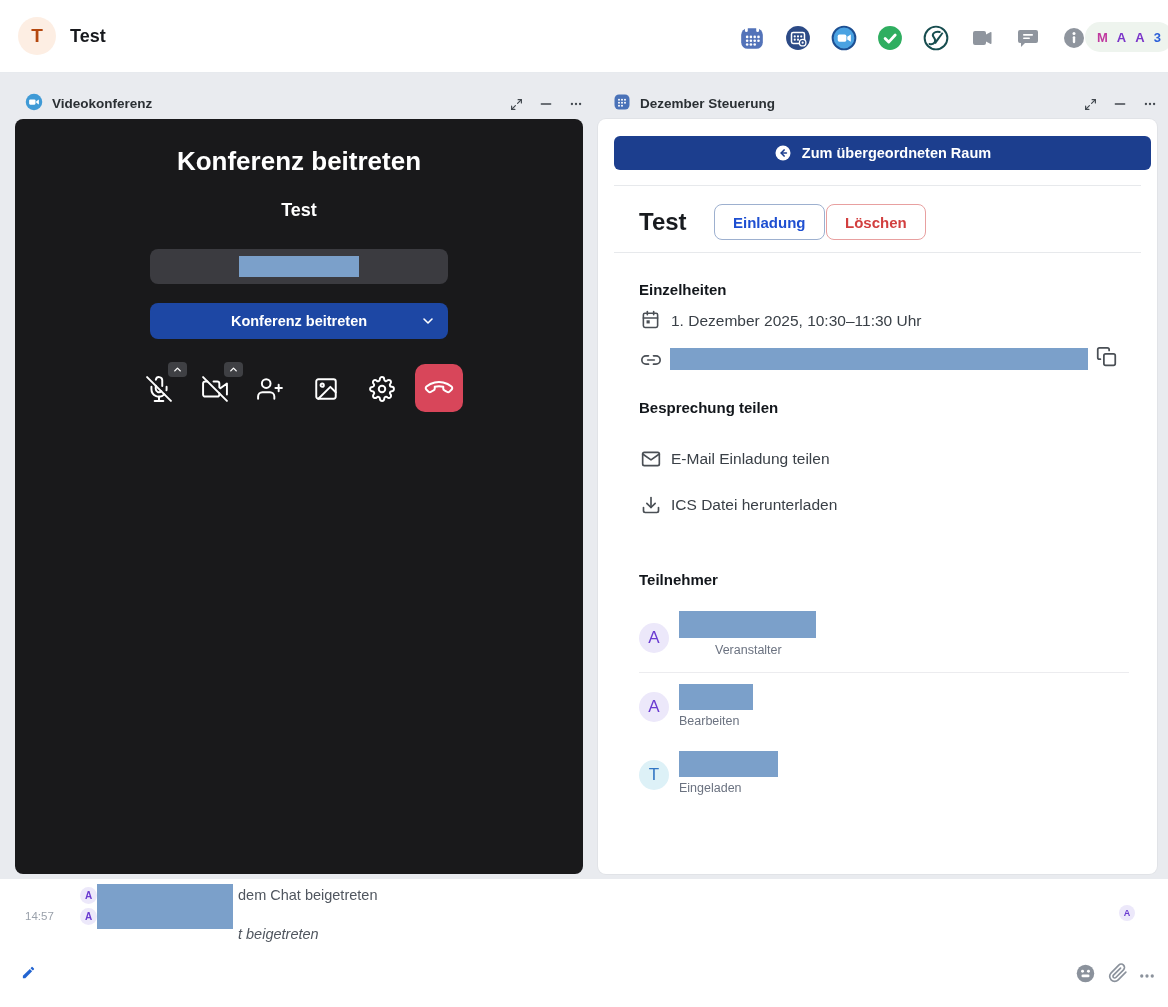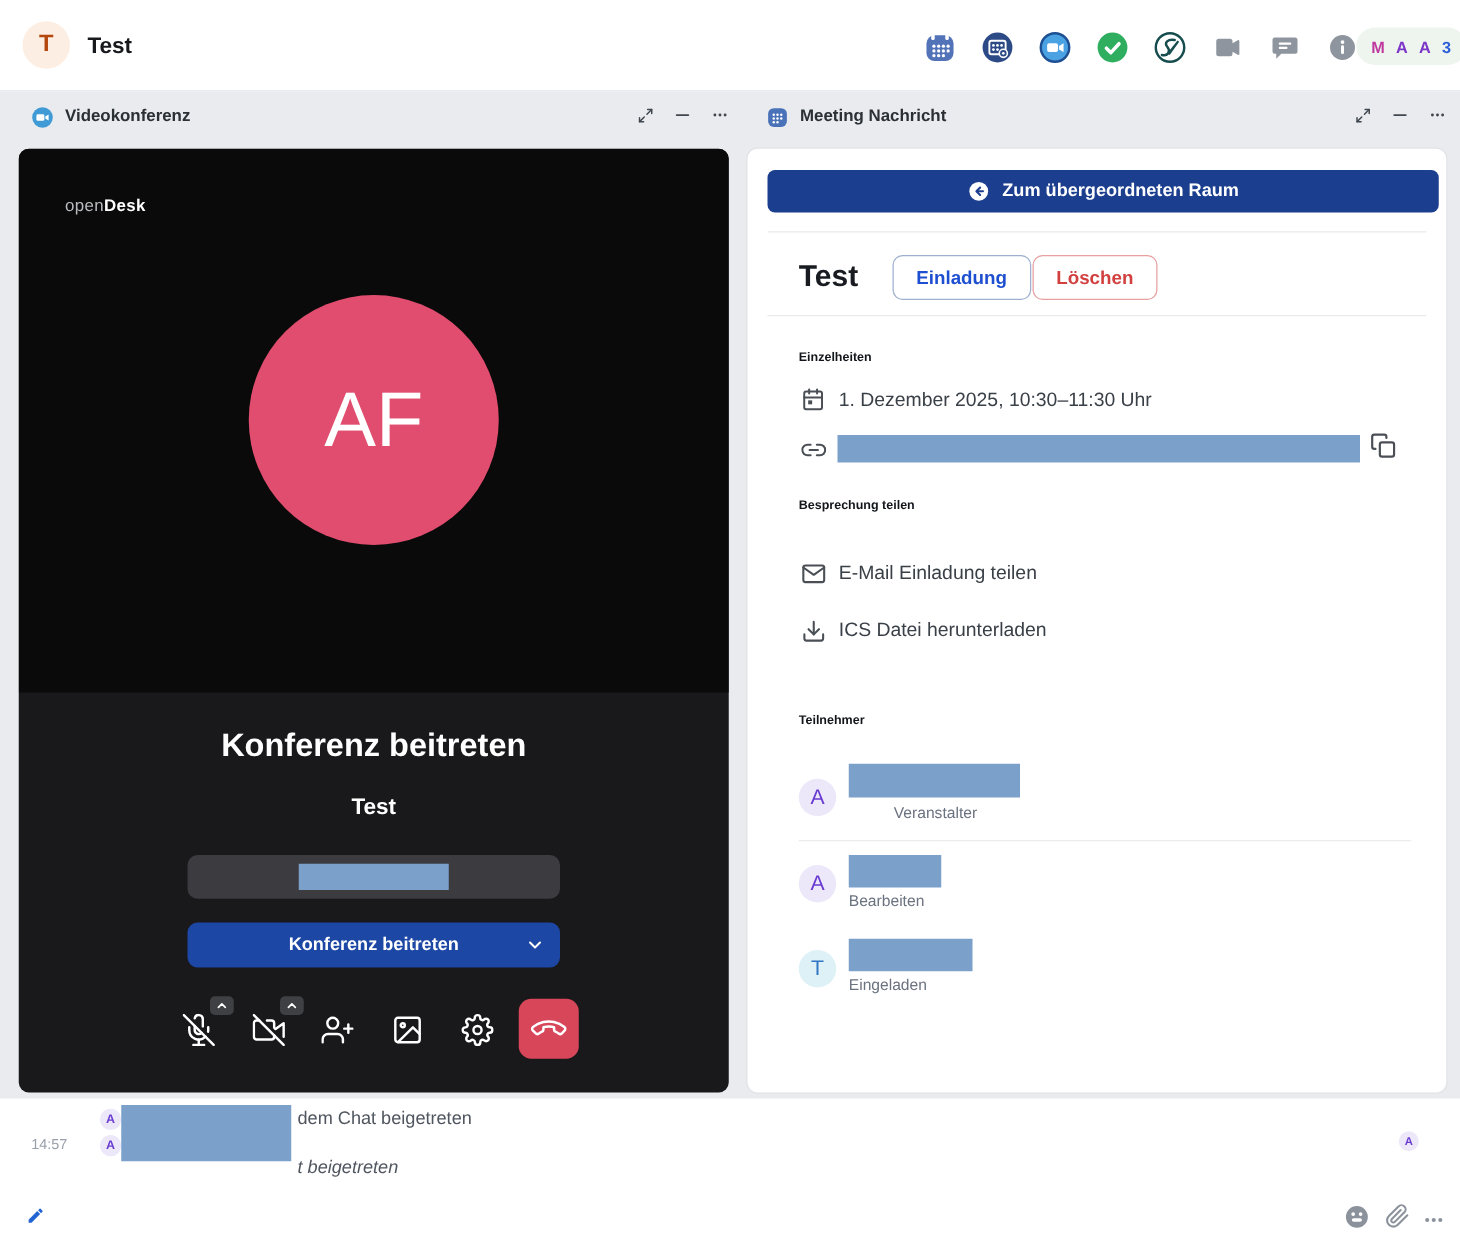--- a/index.html
+++ b/index.html
@@ -14,21 +14,21 @@
     background:#fdeee3; color:#b4470e; font-weight:bold; font-size:19px; display:flex; align-items:center; justify-content:center; }
   .room-title { position:absolute; left:70px; top:26px; font-size:18px; font-weight:bold; color:#17191d; }
   .topbar-icons { position:absolute; left:739px; top:25px; display:flex; gap:20px; align-items:center; }
   .tb-btn { width:26px; height:26px; display:flex; align-items:center; justify-content:center; }
   .members-pill { position:absolute; left:1085px; top:22px; height:30px; padding:0 12px; border-radius:15px;
     background:#eef4ee; display:flex; align-items:center; gap:9px; font-size:13px; font-weight:bold; }
   .pl-0 { color:#c0399f; } .pl-1 { color:#7b35c9; } .pl-2 { color:#7b35c9; } .pl-count { color:#2b5fd9; }
 
   
   .main { position:absolute; top:73px; left:0; width:100%; height:806px; background:#e9ebef; }
-  .ph { position:absolute; top:12px; height:26px; display:flex; align-items:flex-start; }
+  .ph { position:absolute; top:12px; height:26px; display:flex; align-items:flex-end; }
   .ph-left { left:25px; width:558px; }
   .ph-right { left:613px; width:544px; }
   .ph-title { font-size:13.5px; font-weight:bold; color:#2b3034; margin-left:9px; }
   .ph-controls { margin-left:auto; display:flex; gap:16px; align-items:center; color:#41474e; }
   .ph-controls button { color:#41474e; display:flex; align-items:center; }
 
   
   .vc-card { position:absolute; left:15px; top:46px; width:568px; height:755px; border-radius:8px; overflow:hidden; background:#19191b; }
   .vc-video { position:relative; height:435px; background:#0a0a0b; }
   .od-logo { position:absolute; left:37px; top:38px; font-size:13.5px; letter-spacing:0.3px; }
@@ -59,21 +59,21 @@
   .ms-parent-btn { position:absolute; left:16px; top:17px; width:537px; height:34px; background:#1c3e8e; border-radius:6px;
     color:#fff; font-size:14.5px; font-weight:bold; display:flex; align-items:center; justify-content:center; gap:10px; }
   .divider { position:absolute; left:16px; right:16px; height:1px; background:#e7e9ec; }
   .d1 { top:66px; } .d2 { top:133px; }
   .d3 { left:41px; right:28px; top:553px; background:#ececef; }
   .ms-title { position:absolute; left:41px; top:89px; font-size:24px; font-weight:bold; color:#181b1f; }
   .btn-edit { position:absolute; left:116px; top:85px; height:36px; padding:0 18px; border:1px solid #9db0cf; border-radius:8px;
     color:#1e4fd1; font-size:15px; font-weight:bold; background:#fff; }
   .btn-delete { position:absolute; left:228px; top:85px; height:36px; padding:0 18px; border:1px solid #e8a0a0; border-radius:8px;
     color:#d23f3f; font-size:15px; font-weight:bold; background:#fff; }
-  .sec-h { position:absolute; left:41px; font-size:10px; font-weight:bold; color:#12161b; }
+  .sec-h { position:absolute; left:41px; font-size:15px; font-weight:bold; color:#12161b; }
   .sh-details { top:162px; } .sh-share { top:280px; } .sh-participants { top:452px; }
   .row-ic { position:absolute; left:43px; color:#4a4f55; }
   .row-tx { position:absolute; left:73px; font-size:15.5px; color:#3a4047; }
   .ri-date { top:191px; } .rt-date { top:193px; }
   .ri-link { top:231px; }
   .link-redact { position:absolute; left:72px; top:229px; width:418px; height:22px; background:#7ba0ca; }
   .btn-copy { position:absolute; left:498px; top:227px; color:#4a4f55; }
   .ri-mail { top:330px; } .rt-mail { top:331px; }
   .ri-ics { top:376px; } .rt-ics { top:377px; }
   .p-avatar { position:absolute; left:41px; width:30px; height:30px; border-radius:50%; font-size:17px;
@@ -244,21 +244,21 @@
               <circle cx="12" cy="9" r="1.3"></circle>
               <circle cx="16" cy="9" r="1.3"></circle>
               <circle cx="8" cy="13" r="1.3"></circle>
               <circle cx="12" cy="13" r="1.3"></circle>
               <circle cx="16" cy="13" r="1.3"></circle>
               <circle cx="8" cy="17" r="1.3"></circle>
               <circle cx="12" cy="17" r="1.3"></circle>
             </g>
           </svg>
       </span>
-      <span class="ph-title">Meeting Nachricht</span>
+      <span class="ph-title">Dezember Steuerung</span>
       <span class="ph-controls">
         <button>
             <svg width="13" height="13" viewBox="0 0 24 24" fill="none" stroke="currentColor" stroke-width="2.2" stroke-linecap="round" stroke-linejoin="round">
               <polyline points="15 3 21 3 21 9"></polyline>
               <polyline points="9 21 3 21 3 15"></polyline>
               <line x1="21" y1="3" x2="14" y2="10"></line>
               <line x1="3" y1="21" x2="10" y2="14"></line>
             </svg>
           </button>
         <button>
@@ -270,26 +270,20 @@
             <svg width="14" height="14" viewBox="0 0 24 24" fill="currentColor">
               <circle cx="5" cy="12" r="2"></circle>
               <circle cx="12" cy="12" r="2"></circle>
               <circle cx="19" cy="12" r="2"></circle>
             </svg>
           </button>
       </span>
     </div>
 
     <div class="vc-card">
-      <div class="vc-video">
-        <div class="od-logo">
-          <span class="od-open">open</span><span class="od-desk">Desk</span>
-        </div>
-        <div class="af-avatar">AF</div>
-      </div>
       <div class="vc-join">
         <div class="vc-join-heading">Konferenz beitreten</div>
         <div class="vc-join-room">Test</div>
         <div class="vc-name-input">
           <div class="vc-name-redact"></div>
         </div>
         <button class="vc-join-btn">
           <span>Konferenz beitreten</span>
           <span class="chev">
             <svg width="16" height="16" viewBox="0 0 24 24" fill="none" stroke="#fff" stroke-width="2.4" stroke-linecap="round" stroke-linejoin="round">

